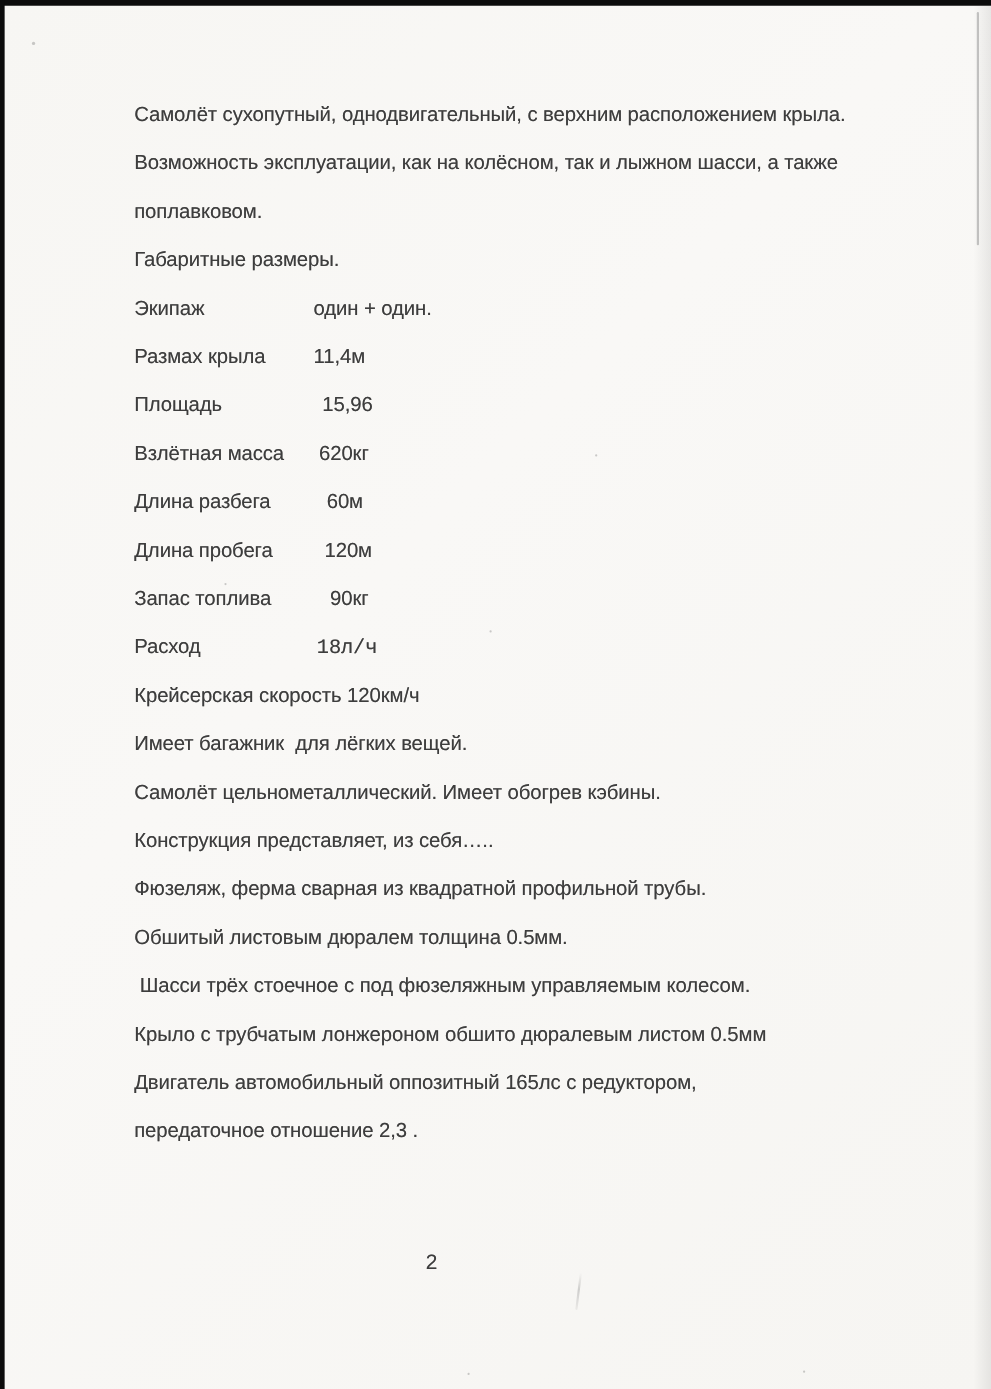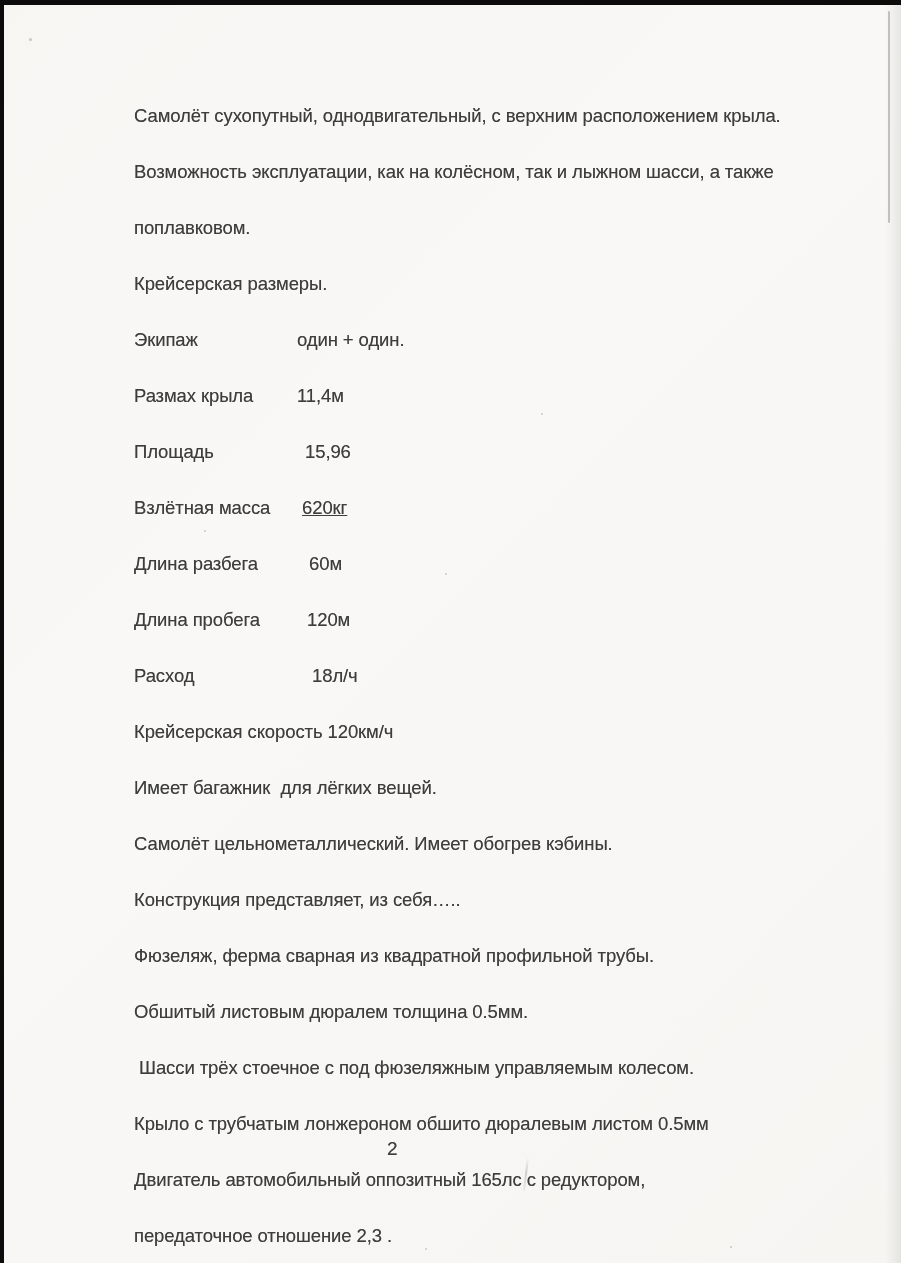--- a/index.html
+++ b/index.html
@@ -37,33 +37,33 @@
   .content {
     position: absolute;
     left: 118px; top: 77px;
     width: 740px;
     color: #3d3d3d;
     font-size: 18.5px;
     letter-spacing: -0.1px;
     text-shadow: 0 0 0.5px rgba(61,61,61,0.55);
   }
   .line {
-    margin: 12px;
+    margin: 0;
     height: 44px;
     line-height: 44px;
     white-space: pre;
   }
   .spec-label {
     display: inline-block;
     width: 163px;
     white-space: pre;
   }
   
   .content .line:nth-child(7)  .spec-value { padding-left: 8px; }
-  .content .line:nth-child(8)  .spec-value { padding-left: 5px; text-decoration: underline; }
+  .content .line:nth-child(8)  .spec-value { padding-left: 5px; }
   .content .line:nth-child(9)  .spec-value { padding-left: 12px; text-align: right; }
   .content .line:nth-child(10) .spec-value { padding-left: 10px; }
   .content .line:nth-child(11) .spec-value { padding-left: 15px; }
   .content .line:nth-child(12) .spec-value { padding-left: 3px; font-family: Liberation Mono, monospace; }
   .page-number {
     position: absolute;
     left: 383px; top: 1133px;
     color: #3d3d3d;
     font-size: 19px;
     text-shadow: 0 0 0.5px rgba(61,61,61,0.55);
@@ -108,28 +108,29 @@
 
 <div class="scan">
   <div class="paper">
     <div class="edge-shade"></div>
     <div class="edge-line"></div>
 
     <div class="content">
       <p class="line">Самолёт сухопутный, однодвигательный, с верхним расположением крыла.</p>
       <p class="line">Возможность эксплуатации, как на колёсном, так и лыжном шасси, а также</p>
       <p class="line">поплавковом.</p>
-      <p class="line">Крейсерская размеры.</p>
+      <p class="line">Габаритные размеры.</p>
 
       <p class="line"><span class="spec-label">Экипаж</span><span class="spec-value">один + один.</span></p>
       <p class="line"><span class="spec-label">Размах крыла</span><span class="spec-value">11,4м</span></p>
       <p class="line"><span class="spec-label">Площадь</span><span class="spec-value">15,96</span></p>
       <p class="line"><span class="spec-label">Взлётная масса</span><span class="spec-value">620кг</span></p>
       <p class="line"><span class="spec-label">Длина разбега</span><span class="spec-value">60м</span></p>
       <p class="line"><span class="spec-label">Длина пробега</span><span class="spec-value">120м</span></p>
+      <p class="line"><span class="spec-label">Запас топлива</span><span class="spec-value">90кг</span></p>
       <p class="line"><span class="spec-label">Расход</span><span class="spec-value">18л/ч</span></p>
 
       <p class="line">Крейсерская скорость 120км/ч</p>
       <p class="line">Имеет багажник  для лёгких вещей.</p>
       <p class="line">Самолёт цельнометаллический. Имеет обогрев кэбины.</p>
       <p class="line">Конструкция представляет, из себя…..</p>
       <p class="line">Фюзеляж, ферма сварная из квадратной профильной трубы.</p>
       <p class="line">Обшитый листовым дюралем толщина 0.5мм.</p>
       <p class="line"> Шасси трёх стоечное с под фюзеляжным управляемым колесом.</p>
       <p class="line">Крыло с трубчатым лонжероном обшито дюралевым листом 0.5мм</p>

